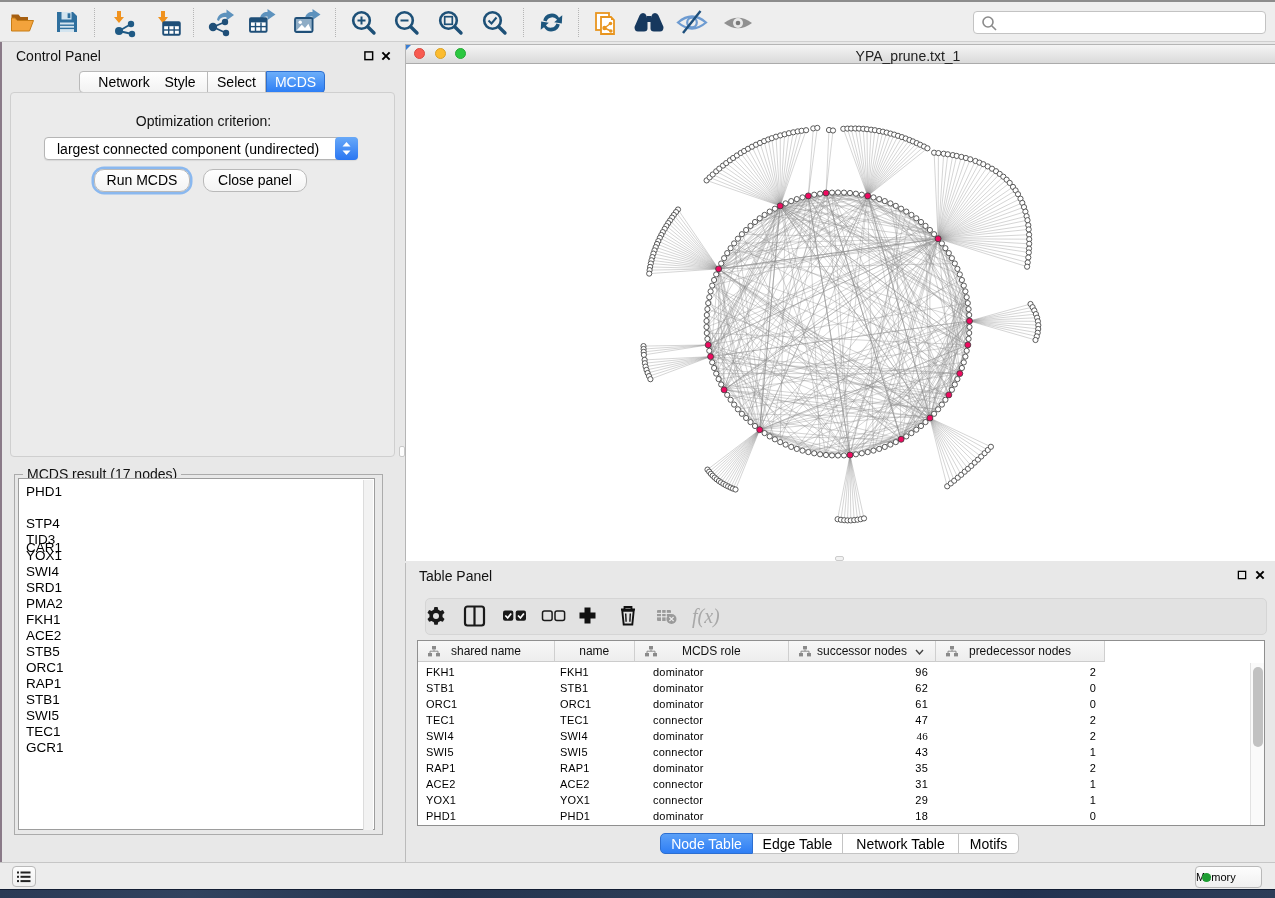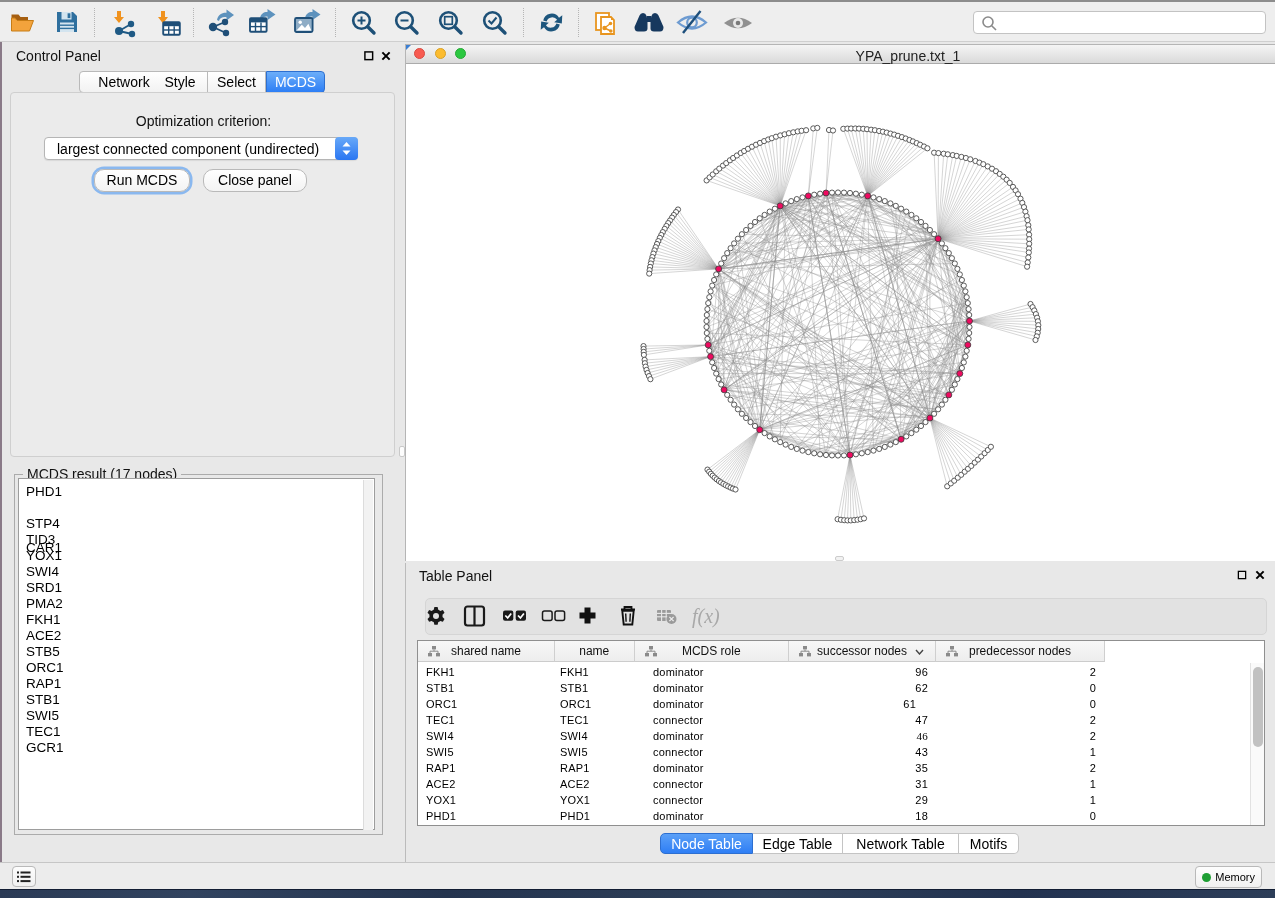--- a/index.html
+++ b/index.html
@@ -54,21 +54,21 @@
 .trow span { position:absolute; line-height:16px; }
 #tsb { position:absolute; left:832px; top:22px; width:14px; height:162px; background:#fafafa; border-left:1px solid #e2e2e2; }
 #tsb .thumb { position:absolute; left:2px; top:4px; width:10px; height:80px; background:#c1c1c1; border-radius:5px; }
 #btabs { position:absolute; left:254px; top:270px; height:21px; font-size:14px; }
 .btab { position:absolute; top:0; height:21px; background:#fff; border:1px solid #c4c4c4; color:#000; text-align:center; line-height:20px; }
 .btab.sel { background:linear-gradient(#5ba0f7,#2e7ef5); color:#fff; border-color:#2d6fd0; }
 
 
 #statusbar { left:0; top:862px; width:1275px; height:28px; background:#ececec; border-top:1px solid #c6c6c6; }
 #listbtn { position:absolute; left:12px; top:3px; width:24px; height:21px; background:linear-gradient(#fdfdfd,#f0f0f0); border:1px solid #b9b9b9; border-radius:4px; }
-#membtn { position:absolute; right:13px; top:3px; width:67px; height:22px; background:linear-gradient(#fdfdfd,#f0f0f0); border:1px solid #b9b9b9; border-radius:4px; font-size:11px; line-height:20px; text-align:right; padding-right:6px; color:#000; }
+#membtn { position:absolute; right:13px; top:3px; width:67px; height:22px; background:linear-gradient(#fdfdfd,#f0f0f0); border:1px solid #b9b9b9; border-radius:4px; font-size:11px; line-height:20px; text-align:left; padding-right:6px; color:#000; }
 #membtn .dot { position:absolute; left:6px; top:6px; width:9px; height:9px; border-radius:50%; background:#1e9e33; }
 </style>
 </head>
 <body>
 
 <div id="toolbar" class="abs">
   <svg class="ticon" style="left:8px;" width="28" height="28" viewBox="0 0 28 28">
     <path d="M3.5 6.5 L10.5 6.5 L12.5 9 L20 9 L20 12 L3.5 12 Z" fill="#a55e10"></path>
     <path d="M3.5 23 L3.5 10 L7 10 L9 12.5 L25.5 12.5 L21.5 23 Z" fill="#f3a33c" stroke="#c77c15" stroke-width="1"></path>
   </svg>
@@ -1240,21 +1240,21 @@
         <span style="left:7px;">STB1</span>
         <span style="left:141px;">STB1</span>
         <span style="left:234px;">dominator</span>
         <span style="right:336px;">62</span>
         <span style="right:168px;">0</span>
       </div>
     <div class="trow" style="top:55px;">
         <span style="left:7px;">ORC1</span>
         <span style="left:141px;">ORC1</span>
         <span style="left:234px;">dominator</span>
-        <span style="right:348px;">61</span>
+        <span style="right:336px;">61</span>
         <span style="right:168px;">0</span>
       </div>
     <div class="trow" style="top:71px;">
         <span style="left:7px;">TEC1</span>
         <span style="left:141px;">TEC1</span>
         <span style="left:234px;">connector</span>
         <span style="right:336px;">47</span>
         <span style="right:168px;">2</span>
       </div>
     <div class="trow" style="top:87px;">

